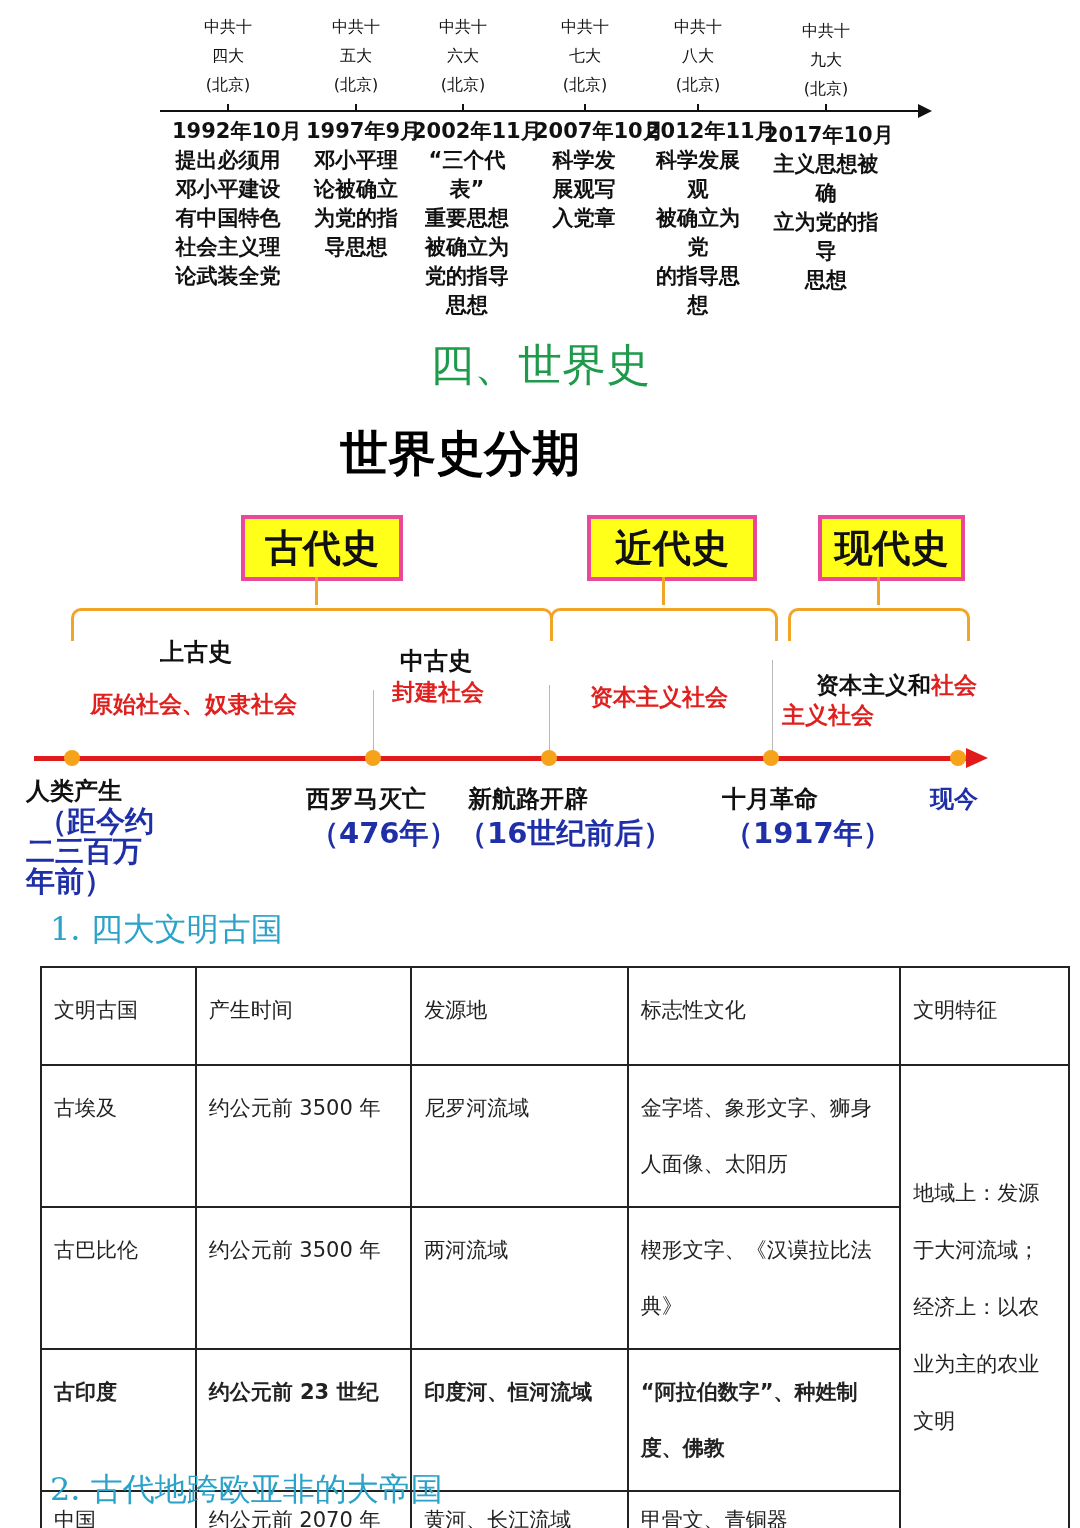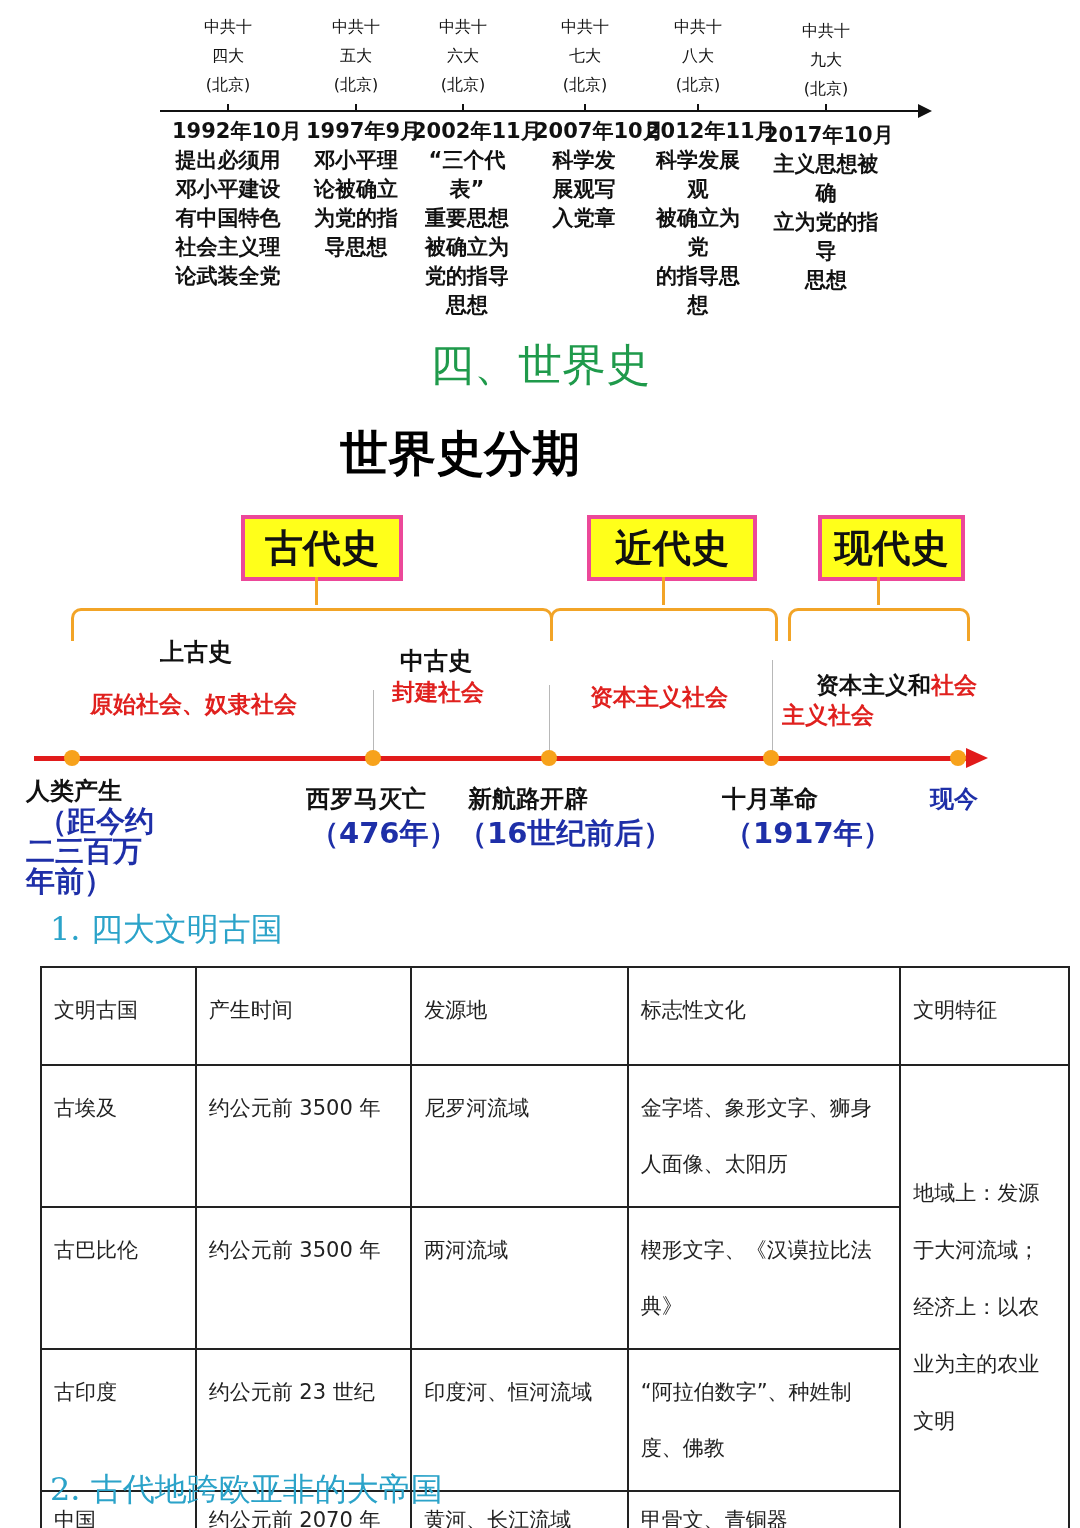--- a/index.html
+++ b/index.html
@@ -228,21 +228,21 @@
     <td>尼罗河流域</td>
     <td>金字塔、象形文字、狮身人面像、太阳历</td>
     <td class="merged" rowspan="4">地域上：发源于大河流域；经济上：以农业为主的农业文明</td>
   </tr>
   <tr style="height:98px;">
     <td>古巴比伦</td>
     <td>约公元前 3500 年</td>
     <td>两河流域</td>
     <td>楔形文字、《汉谟拉比法典》</td>
   </tr>
-  <tr style="height:114px;">
+  <tr style="height:114px;font-weight:bold;">
     <td>古印度</td>
     <td>约公元前 23 世纪</td>
     <td>印度河、恒河流域</td>
     <td>“阿拉伯数字”、种姓制度、佛教</td>
   </tr>
   <tr style="height:58px;">
     <td style="padding-top:0;padding-bottom:0;">中国</td>
     <td style="padding-top:0;padding-bottom:0;">约公元前 2070 年</td>
     <td style="padding-top:0;padding-bottom:0;">黄河、长江流域</td>
     <td style="padding-top:0;padding-bottom:0;">甲骨文、青铜器</td>

